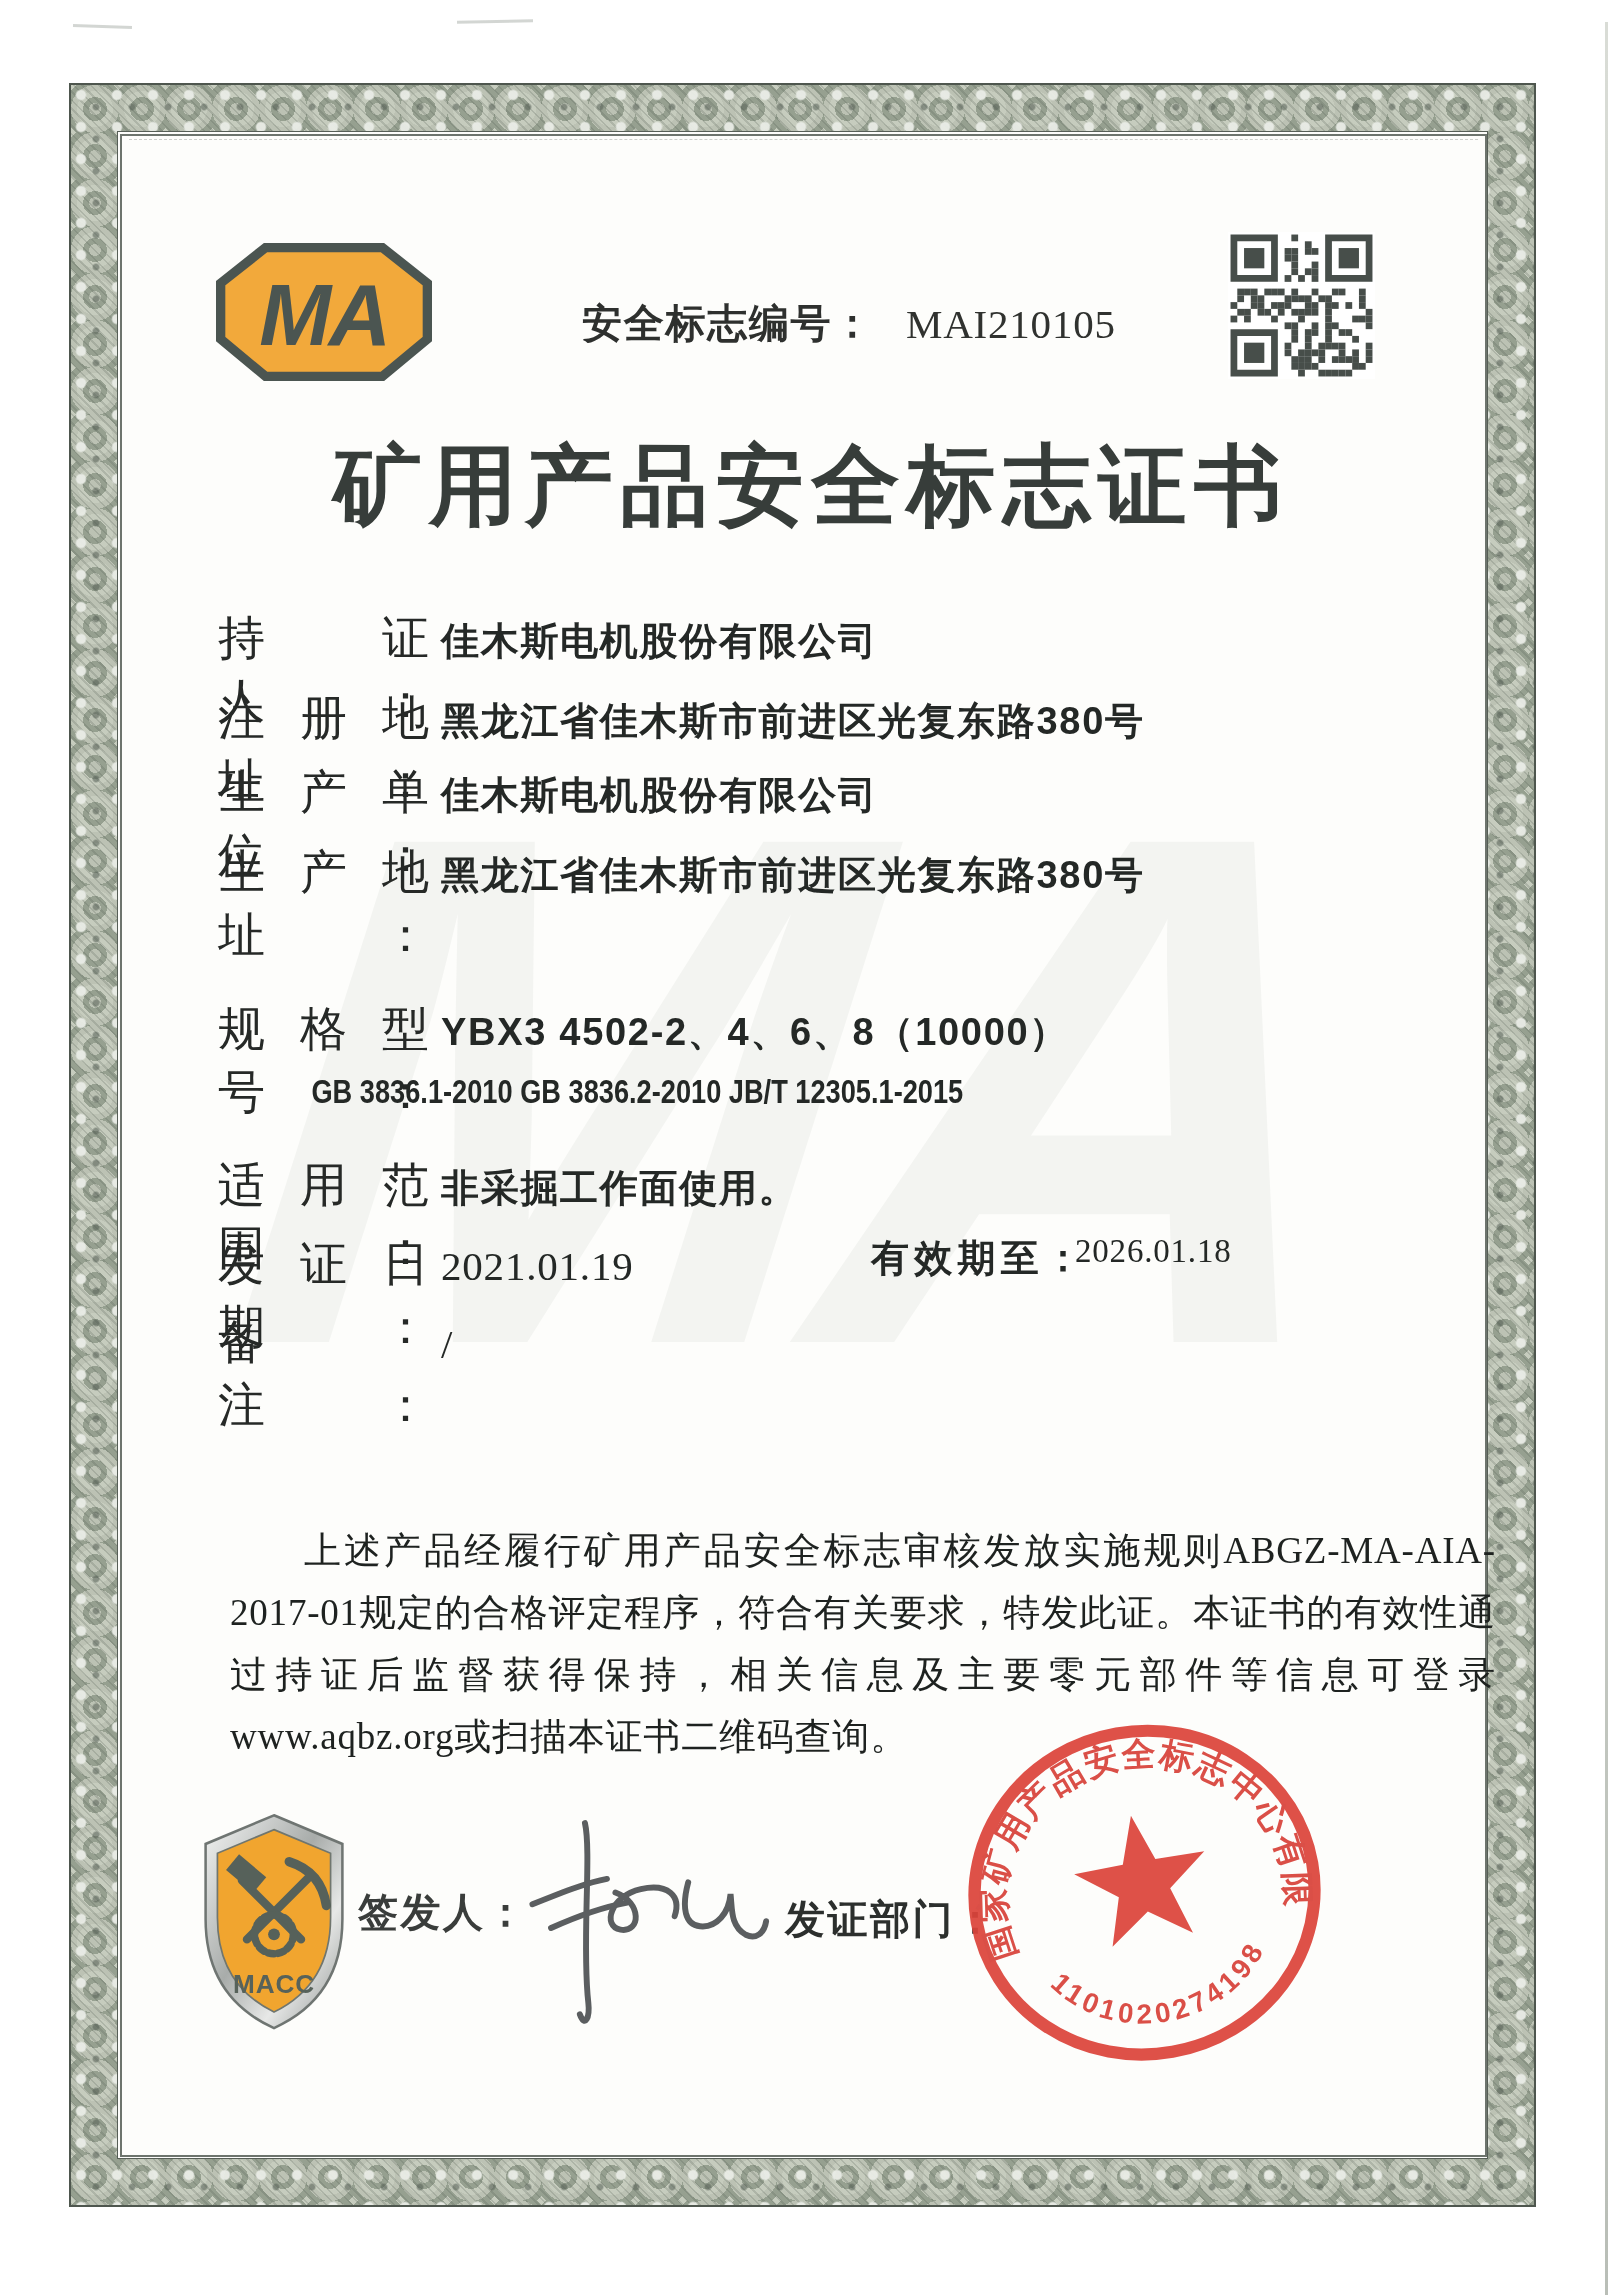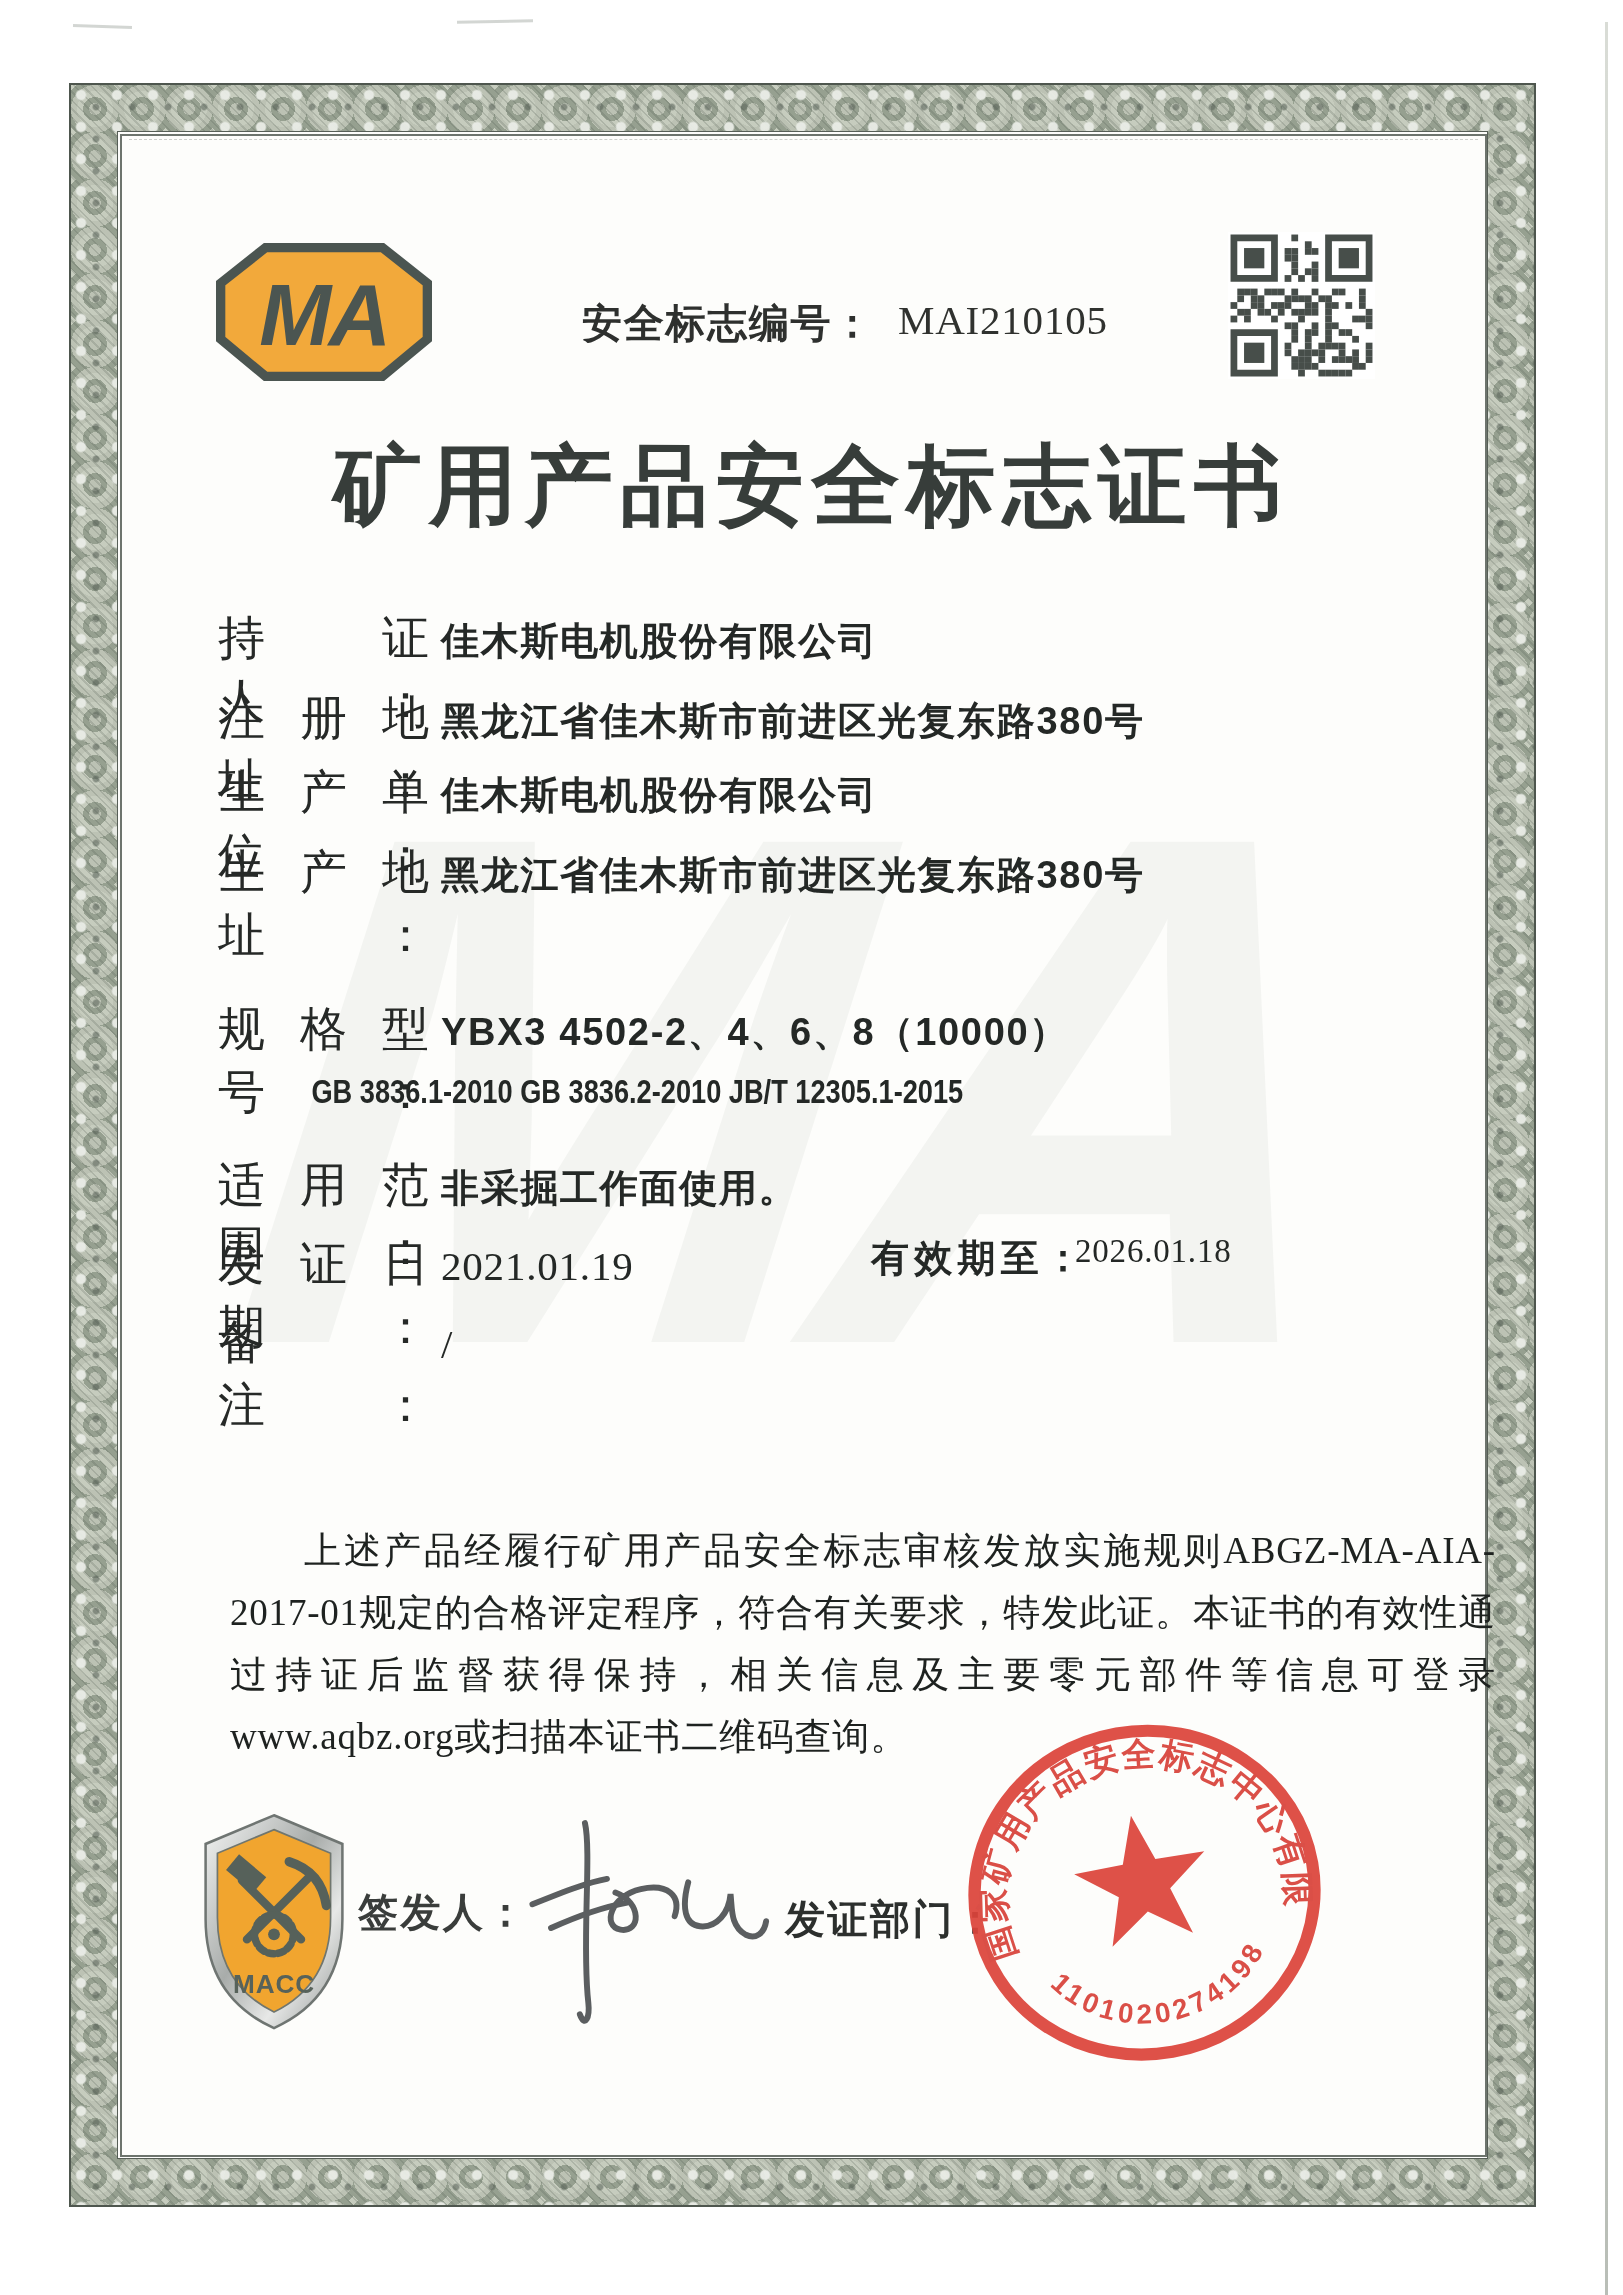--- a/index.html
+++ b/index.html
@@ -27,21 +27,21 @@
   .speck{position:absolute;background:rgba(110,118,110,.30);z-index:0;}
 
   
   .wm{position:absolute;left:254px;top:727px;font-size:727px;font-weight:900;font-style:italic;
     color:rgba(120,132,120,.075);letter-spacing:-24px;transform:skewX(-7deg);z-index:2;
     font-family:"Liberation Sans",sans-serif;line-height:1;}
 
   .content{position:absolute;inset:0;z-index:3;}
 
   
-  .cert-no{position:absolute;left:582px;top:296px;display:flex;align-items:flex-start;}
+  .cert-no{position:absolute;left:582px;top:296px;display:flex;align-items:center;gap:8px;}
   .cert-no .lab{font-size:40px;font-weight:bold;color:#2e302e;letter-spacing:1.7px;}
   .cert-no .val{font-size:41px;color:#30322f;margin-left:24px;
     font-family:"Liberation Serif",serif;letter-spacing:0.8px;}
 
   .title{position:absolute;left:0;right:0;top:427px;text-align:center;
     font-family:"Liberation Serif",serif;font-weight:900;font-size:88px;
     color:#373d3a;letter-spacing:7.6px;}
 
   
   .row{position:absolute;left:218px;display:flex;align-items:baseline;}

